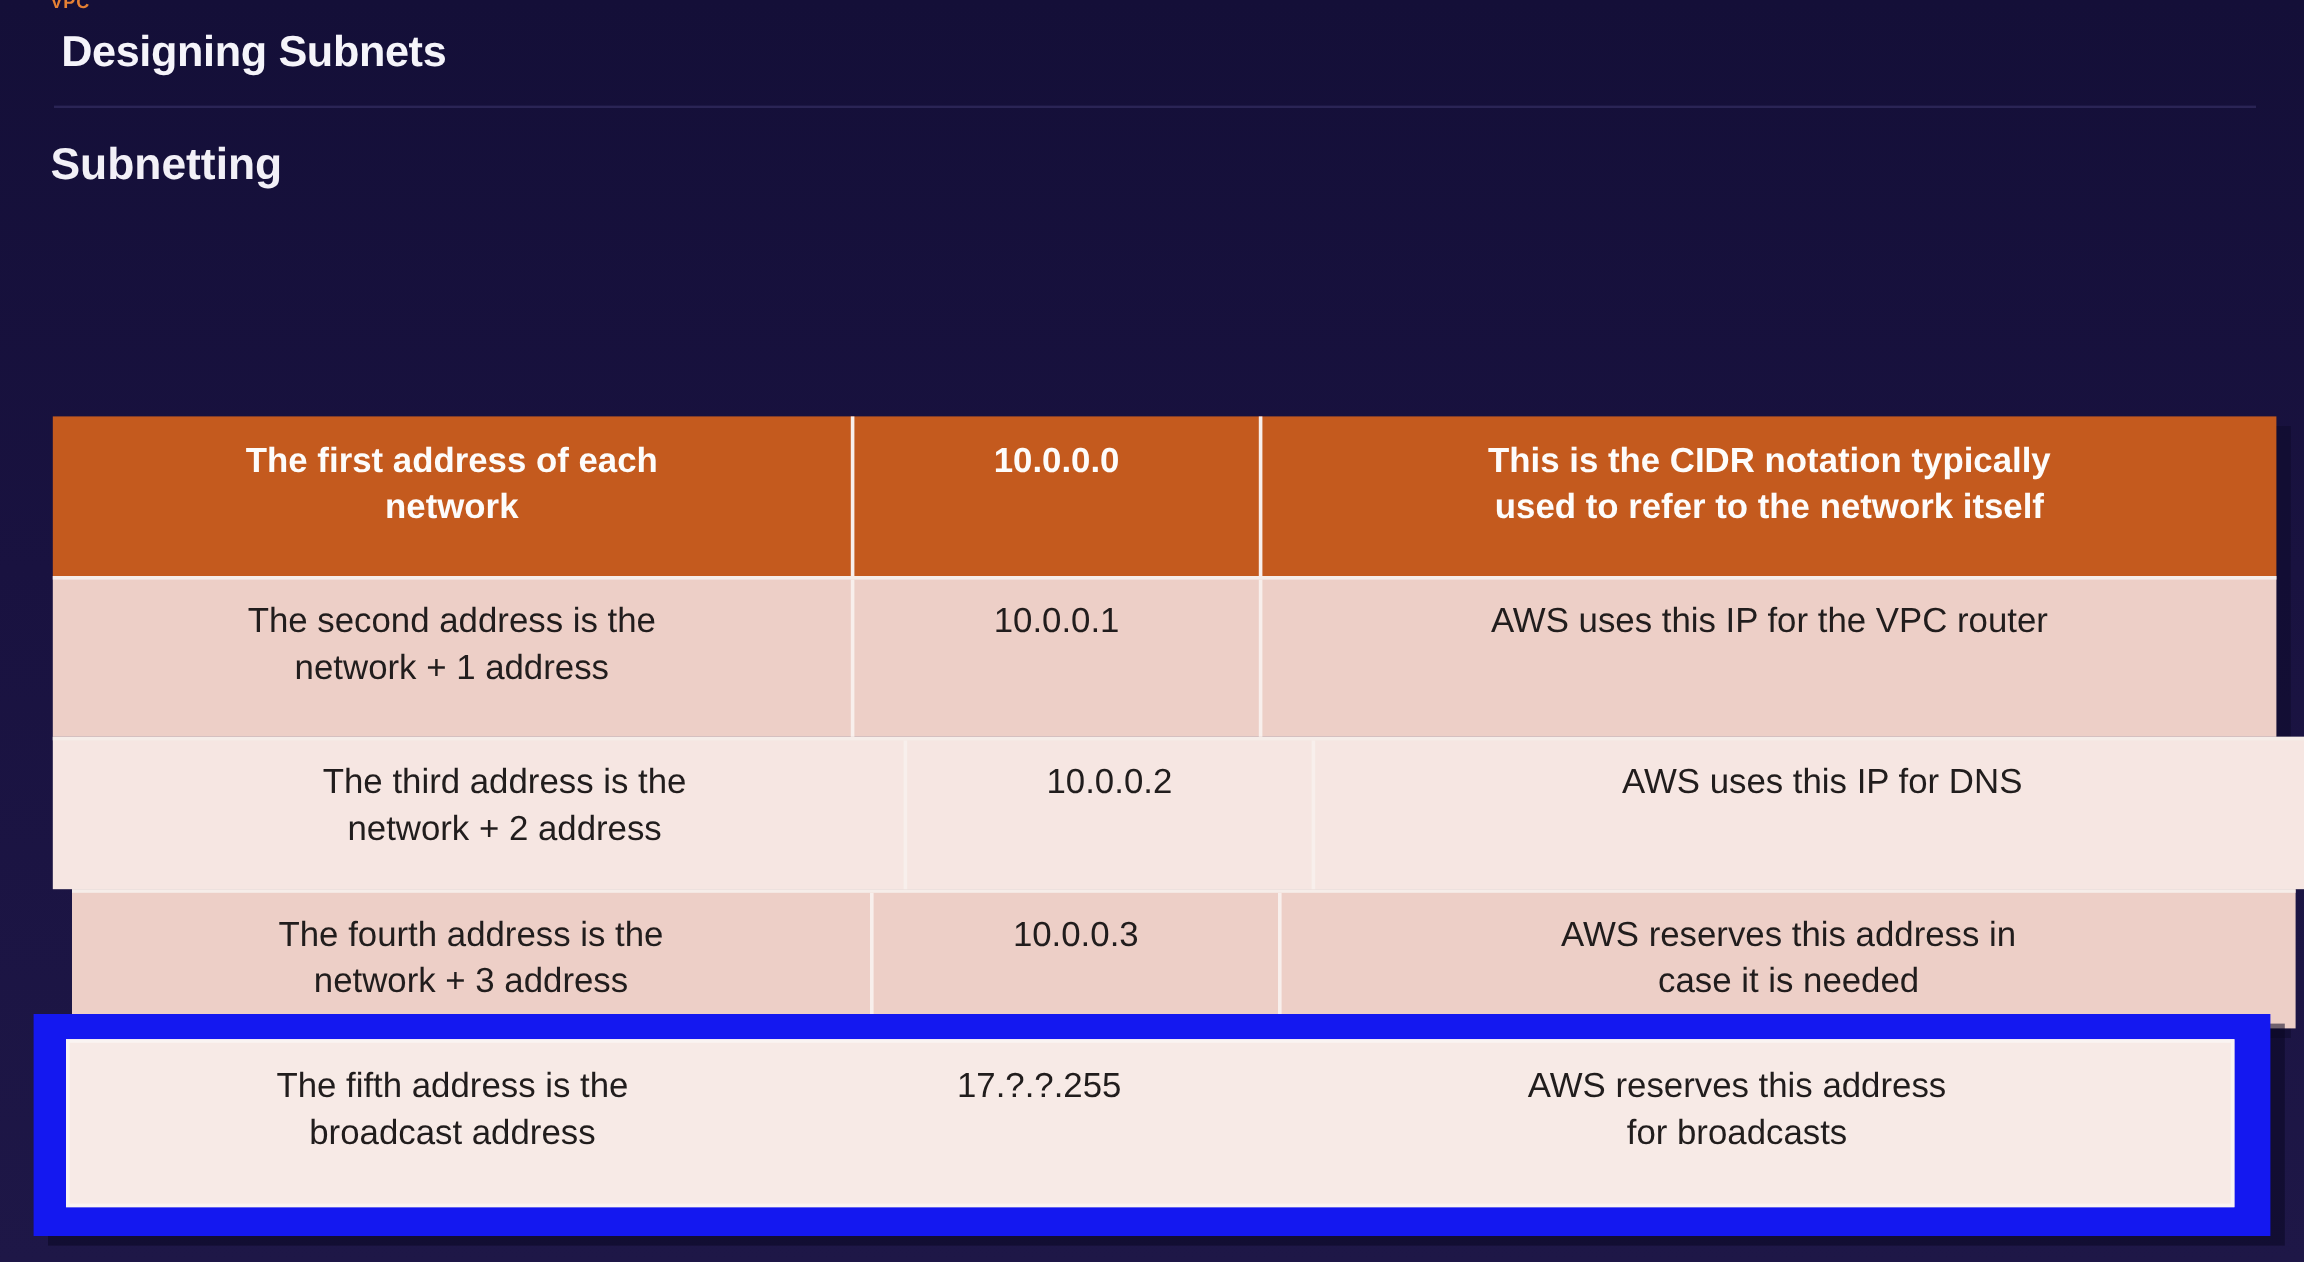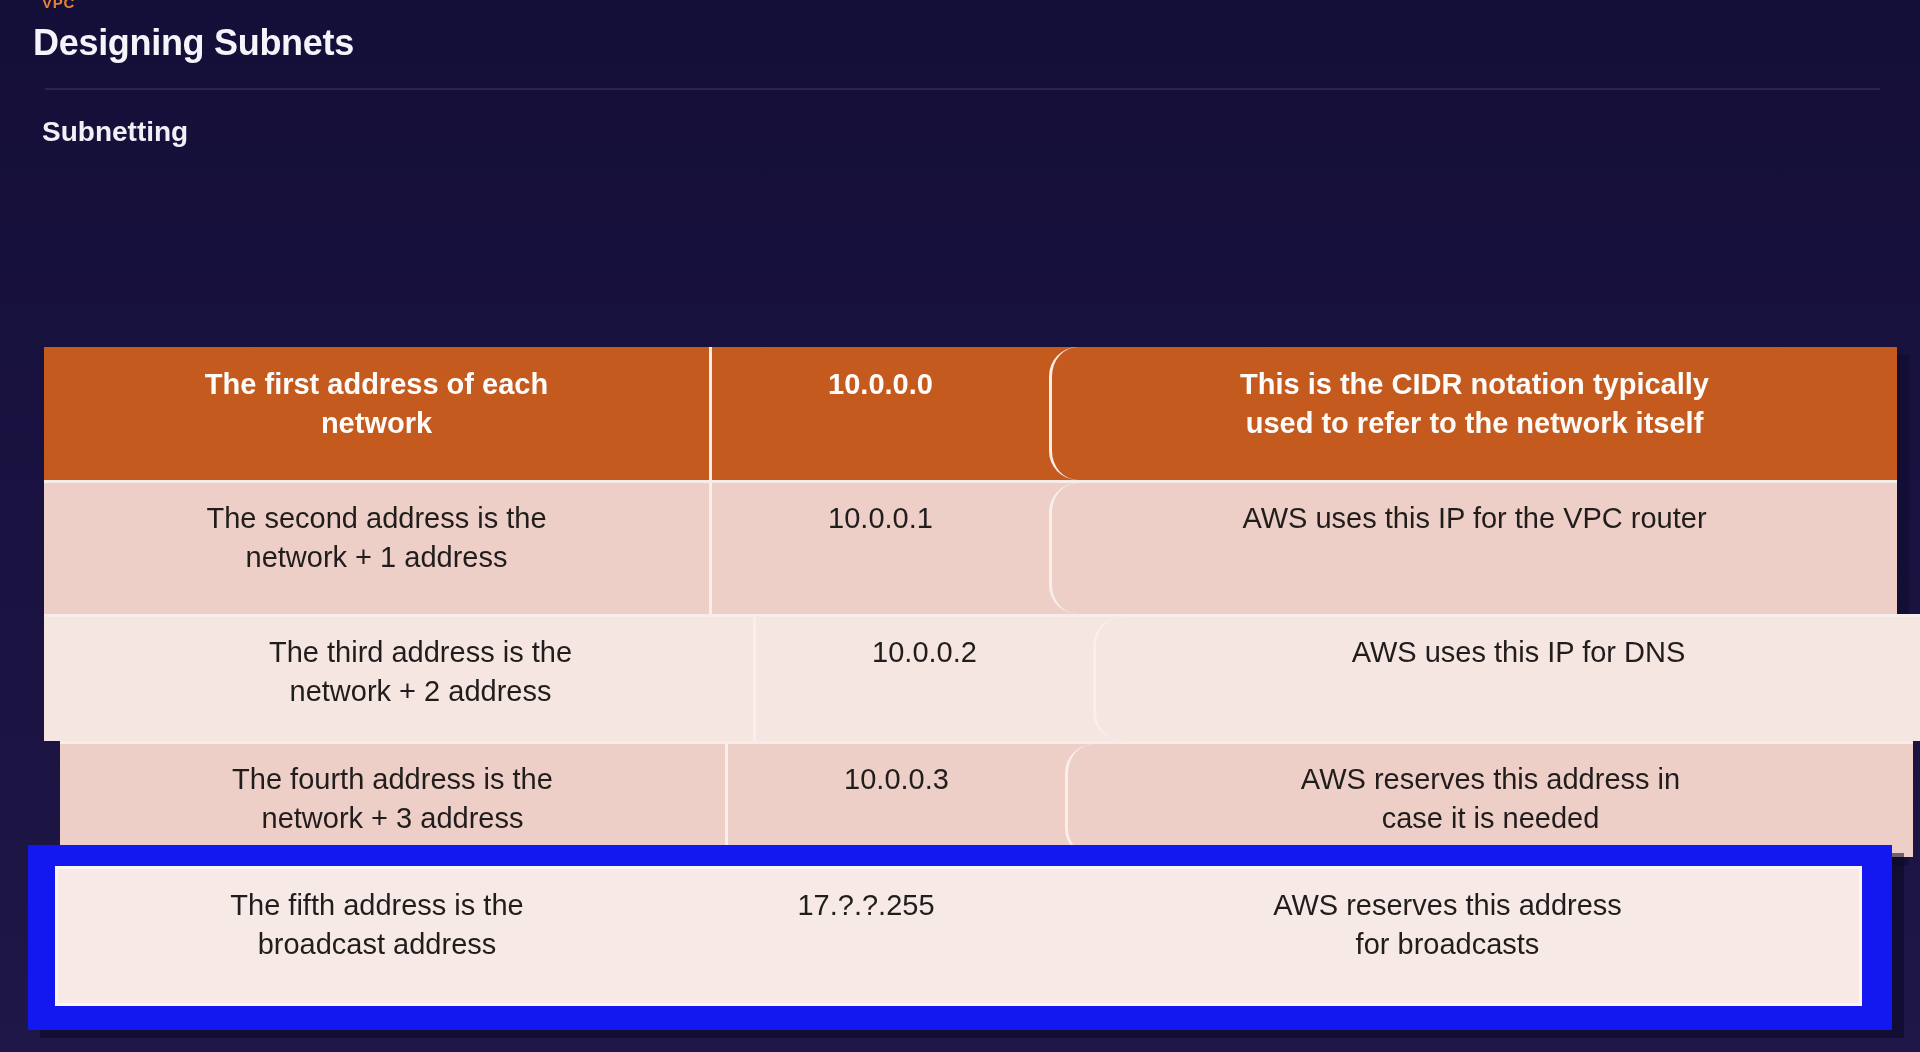--- a/index.html
+++ b/index.html
@@ -21,42 +21,42 @@
     position: absolute;
     left: 42px;
     top: -6px;
     font-size: 15px;
     font-weight: 700;
     letter-spacing: 0.8px;
     color: #e58134;
   }
   .page-title {
     position: absolute;
-    left: 33px;
+    left: 51px;
     top: 22px;
     margin: 0;
     font-size: 36px;
     font-weight: 700;
     letter-spacing: -0.3px;
     color: #f5f4fa;
   }
   .title-divider {
     position: absolute;
     left: 45px;
     top: 88px;
     width: 1835px;
     height: 2px;
     background: #2a2455;
   }
   .section-subtitle {
     position: absolute;
     left: 42px;
     top: 116px;
     margin: 0;
-    font-size: 28px;
+    font-size: 37px;
     font-weight: 700;
     color: #f2f0f7;
   }
   .intro {
     position: absolute;
     left: 43px;
     top: 224px;
     margin: 0;
     font-size: 28px;
     font-weight: 400;
@@ -88,21 +88,21 @@
     font-size: 29px;
     line-height: 39px;
     color: #211d1d;
     white-space: pre-line;
   }
   .t-cell + .t-cell {
     border-left: 3px solid #f8efec;
   }
   .c1 { width: 665px; }
   .c2 { width: 340px; }
-  .c3 { width: 848px; border-radius: 29px; }
+  .c3 { width: 848px; }
   .row-header {
     background: #c45a1e;
     height: 133px;
   }
   .row-header .t-cell {
     color: #fdfcfb;
     font-weight: 700;
     padding-top: 18px;
   }
   .row-a { background: #edcfc7; height: 131px; }

